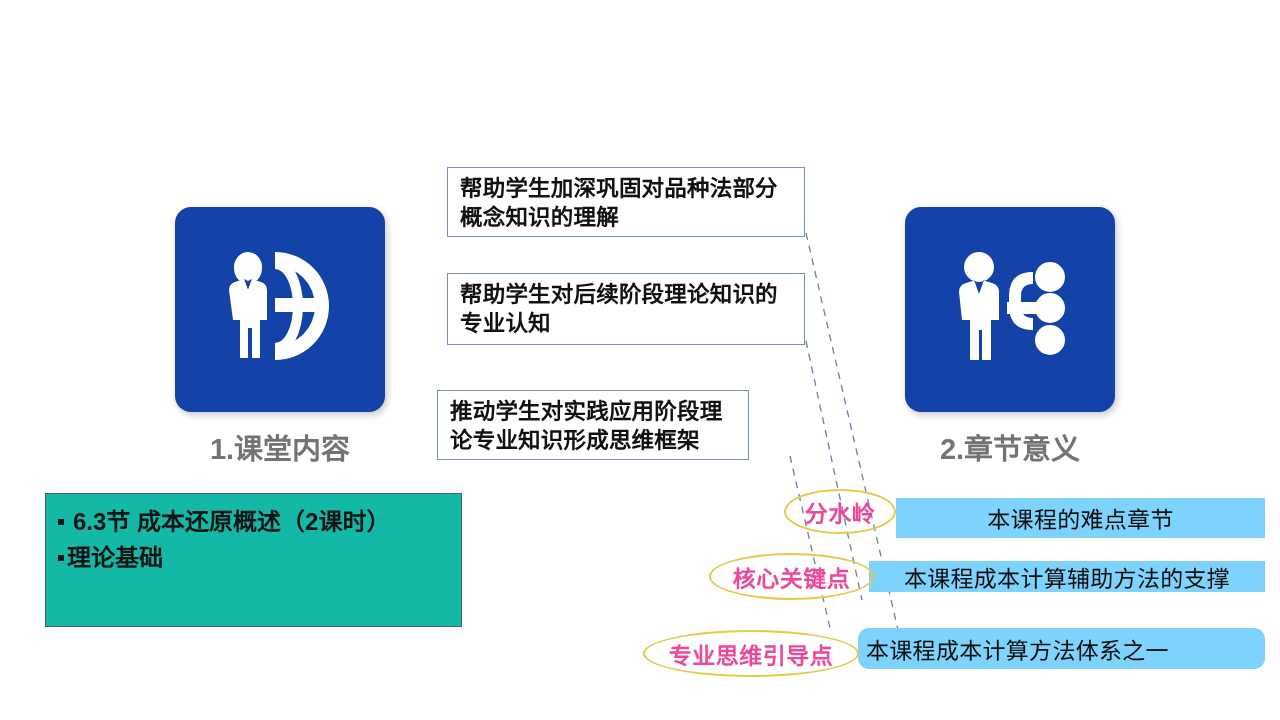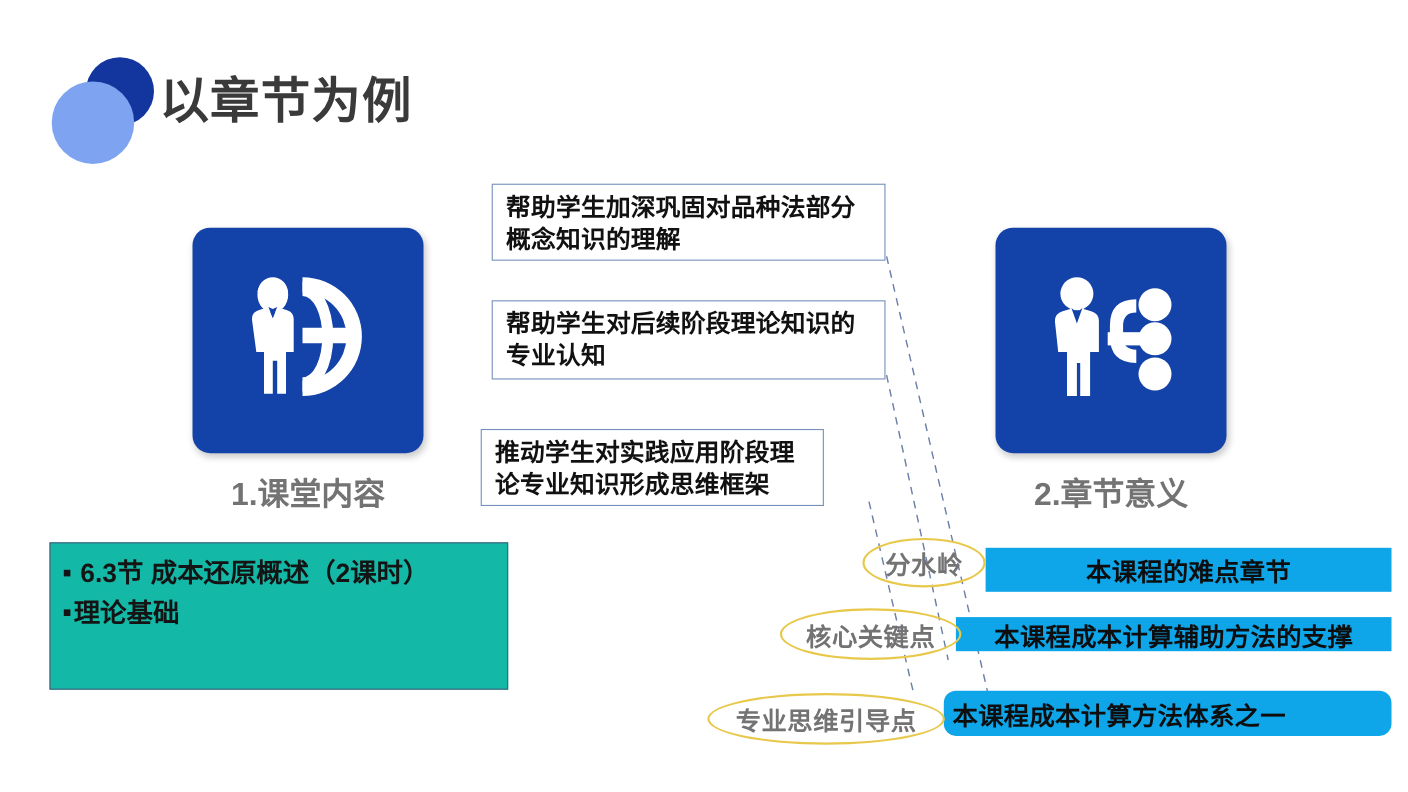--- a/index.html
+++ b/index.html
@@ -101,62 +101,57 @@
     margin-right: 3px;
   }
   #bullet-line-0 .bullet-mark { margin-right: 9px; }
 
   
   #connectors { position: absolute; left: 0; top: 0; width: 1280px; height: 720px; pointer-events: none; }
 
   
   .result-bar {
     position: absolute;
-    background: #0ea5e9;
+    background: #7dd3fc;
     box-sizing: border-box;
     display: flex;
     align-items: center;
     font-size: 23px;
-    font-weight: bold;
+    font-weight: normal;
     color: #0E0E0E;
     white-space: nowrap;
     letter-spacing: 0.3px;
   }
   #result-bar-0 { left: 896px; top: 498px; width: 369px; height: 40px; justify-content: center; }
   #result-bar-1 { left: 869px; top: 561px; width: 396px; height: 31px; justify-content: center; }
   #result-bar-2 { left: 858px; top: 628px; width: 407px; height: 41px; padding-left: 8px; border-radius: 11px; }
 
   .tag-ellipse {
     position: absolute;
     display: flex;
     align-items: center;
     justify-content: center;
     border: 2.1px solid #E8C84A;
     border-radius: 50%;
     background: transparent;
     font-size: 23px;
     font-weight: bold;
-    color: #737373;
+    color: #ec4899;
     white-space: nowrap;
     letter-spacing: 0.5px;
   }
   #tag-ellipse-0 { left: 784px; top: 489px; width: 108px; height: 41px; }
   #tag-ellipse-1 { left: 709px; top: 553px; width: 161px; height: 43px; }
   #tag-ellipse-2 { left: 643px; top: 630px; width: 212px; height: 43px; }
 </style>
 </head>
 <body>
 
 <div id="slide">
 
-  <div id="title-group">
-    <div class="deco-circle" id="circle-dark"></div>
-    <div class="deco-circle" id="circle-light"></div>
-    <div id="slide-title">以章节为例</div>
-  </div>
 
   <svg id="connectors" viewBox="0 0 1280 720">
     <g stroke="#6C7FA8" stroke-width="1.3" stroke-dasharray="7 6" fill="none">
       <line x1="806" y1="233" x2="905" y2="660"></line>
       <line x1="806" y1="341" x2="862" y2="600"></line>
       <line x1="790" y1="456" x2="830" y2="628"></line>
     </g>
   </svg>
 
   <div class="icon-card" id="icon-card-left">

